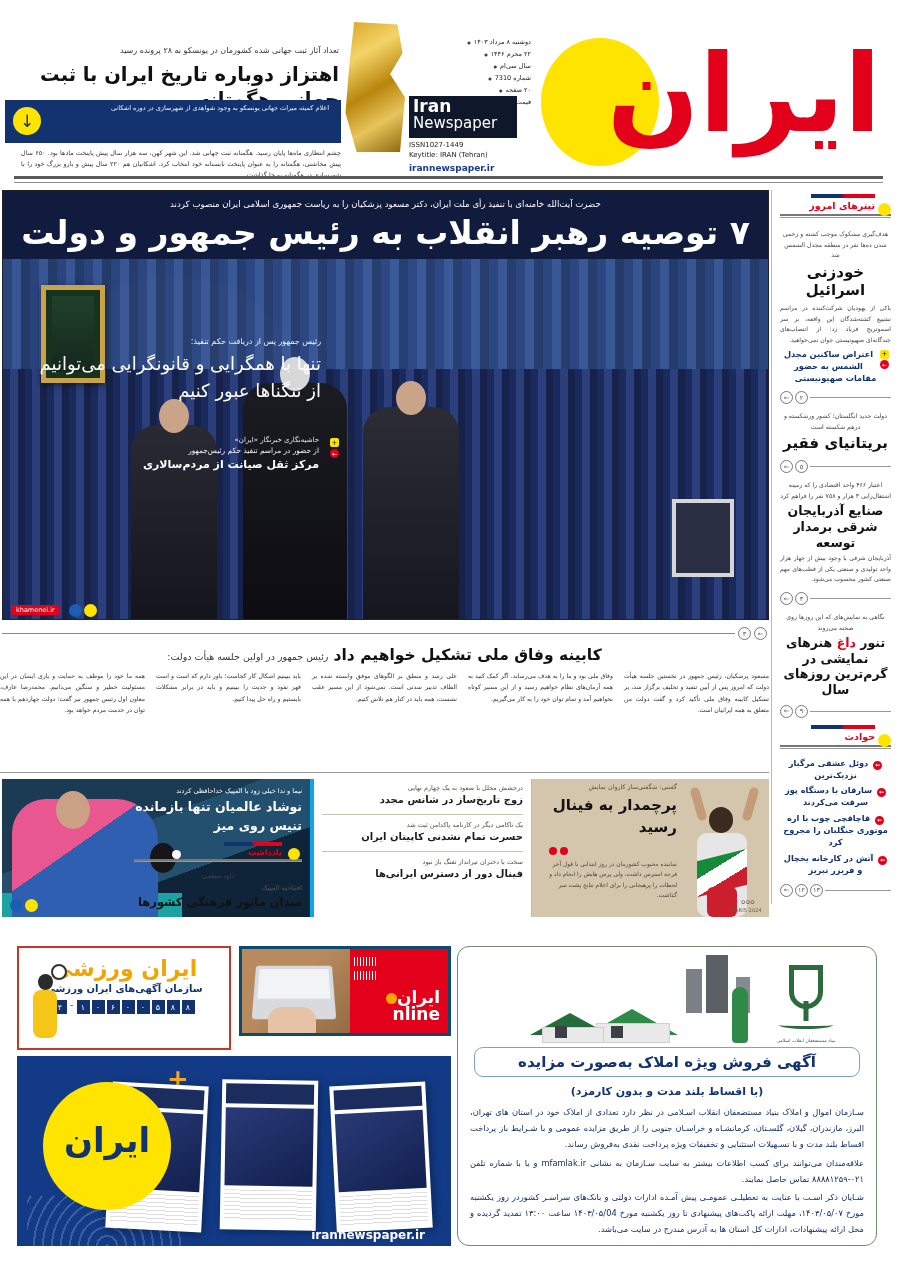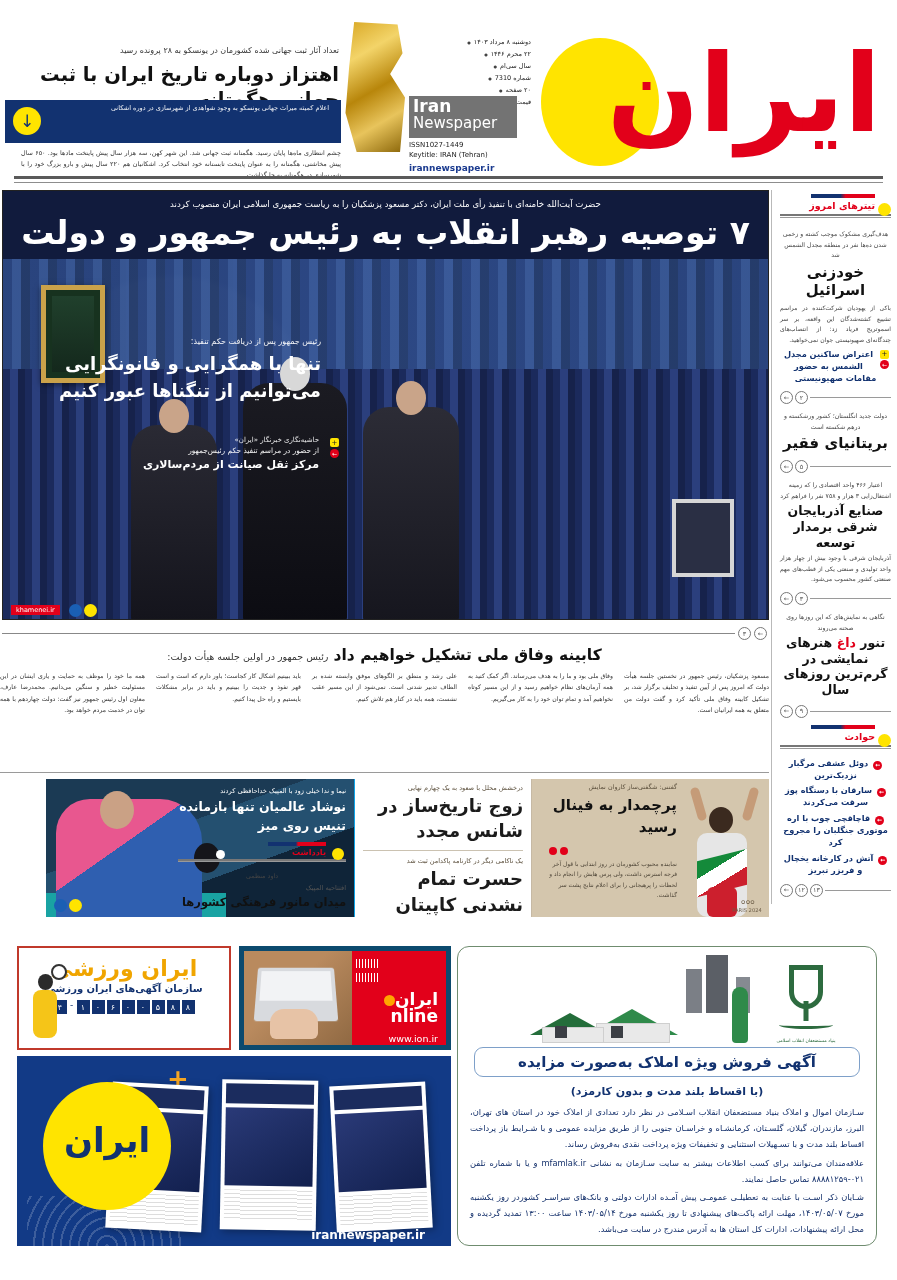--- a/index.html
+++ b/index.html
@@ -30,21 +30,21 @@
   }
 
   .issue-info {
     position: absolute; right: 366px; top: 36px; width: 108px;
     text-align: right; font-size: 6.5px; line-height: 1.85; color:#222;
   }
   .issue-info div::after { content: "\25CF"; font-size:4px; margin-right:3px; vertical-align: middle; color:#444;}
 
   .brandbox {
     position: absolute; right: 380px; top: 96px;
-    width: 108px; height: 42px; background: #737373;
+    width: 108px; height: 42px; background: #0f172a;
     color: #fff; padding: 2px 5px 0 0;
   }
   .brandbox .b1 { font-size: 17px; font-weight: bold; line-height: 17px; direction: ltr; text-align:left; padding-left:4px;}
   .brandbox .b2 { font-size: 15px; font-weight: normal; line-height: 17px; direction: ltr; text-align:left; padding-left:4px;}
 
   .issn {
     position: absolute; right: 380px; top: 140px; width: 108px;
     direction: ltr; text-align: left; font-size: 7px; line-height: 1.45; color: #222;
   }
   .issn .site { color:#1a3a8f; font-weight:bold; font-size:9px; margin-top:2px;}
@@ -157,21 +157,21 @@
   .fig.b .head{ background:#d8d8d8; }
 
   .credit { position:absolute; bottom:6px; left:8px; background:#E2001A; color:#fff;
     font-size:6.5px; padding:1px 5px; direction:ltr;}
   .credit-badges{ position:absolute; bottom:4px; left:66px; display:flex; gap:2px; }
   .cb-y{width:13px;height:13px;border-radius:50%;background:#FFE400;}
   .cb-b{width:13px;height:13px;border-radius:50%;background:#1a5fb4;}
 
   .quote-box { position:absolute; top:78px; left:18px; width:300px; text-align:right; color:#fff; }
   .quote-kicker{ font-size:8px; opacity:.95; }
-  .quote-head{ font-size:18px; font-weight:bold; line-height:1.5; margin-top:4px; }
+  .quote-head{ font-size:18px; font-weight:normal; line-height:1.5; margin-top:4px; }
   .quote-sub-wrap{ margin-top:32px; position:relative; padding-right:2px;}
   .quote-sub-k{ font-size:7px; opacity:.9; }
   .quote-sub-k2{ font-size:7.4px; opacity:.95; margin-top:2px;}
   .quote-sub-h{ font-size:11px; font-weight:bold; margin-top:3px; }
   .qmarks{ position:absolute; right:-18px; top:2px; display:flex; flex-direction:column; gap:2px;}
 
   .sep-row { display:flex; align-items:center; gap:3px; margin:7px 2px 5px; }
   .sep-row .ln { flex:1; height:1px; background:#888; }
 
   .art-kicker-row { text-align:center; margin:2px 0 6px; }
@@ -180,21 +180,21 @@
 
   .cols5 { column-count:5; column-gap:11px; column-rule:0; font-size:6.15px;
     line-height:1.85; text-align:justify; color:#333; height:96px; overflow:hidden;}
 
   .thin-rule{ height:1px; background:#9a9a9a; margin:6px 0;}
 
   
   .sports { display:flex; width:767px; height:138px; margin-top:4px; }
   .sp-card { position:relative; overflow:hidden; }
   .sp-left { width:308px; background:#1b3a54; }
-  .sp-mid  { width:178px; background:#fff; border-left:1px solid #0ea5e9; border-right:1px solid #c6b9a4; padding:5px 8px;}
+  .sp-mid  { width:222px; background:#fff; border-left:4px solid #0ea5e9; border-right:1px solid #c6b9a4; padding:5px 8px;}
   .sp-right{ width:237px; background:#d4c6ad; padding:6px 8px; }
 
   .tt-photo{ position:absolute; inset:0;
     background: linear-gradient(160deg,#1b3a54 0 38%, #245070 38% 64%, #0f2438 64% 100%); }
   .tt-player{ position:absolute; bottom:0; left:10px; width:146px; height:118px;
     background:linear-gradient(145deg,#e8578f 0 42%, #2f5fb0 42% 100%); border-radius:34px 42px 0 0;}
   .tt-head{ position:absolute; bottom:88px; left:54px; width:34px;height:38px;border-radius:50%;background:#caa185;}
   .tt-table{ position:absolute; bottom:0; left:0; width:180px; height:24px; background:#19a3a3;}
   .tt-bat{ position:absolute; bottom:44px; left:148px; width:26px;height:30px;border-radius:50%;background:#15151a;}
   .tt-ball{ position:absolute; bottom:58px; left:170px; width:9px;height:9px;border-radius:50%;background:#fff;}
@@ -208,21 +208,21 @@
       background: linear-gradient(to left,#E2001A 0 48%, #123270 52% 100%); }
   .note-title{ font-size:8.2px; font-weight:bold; color:#E2001A; text-align:right; padding-right:20px; margin-top:1px;}
   .note-dot{ position:absolute; right:2px; top:6px; width:12px;height:12px;border-radius:50%;background:#FFE400;}
   .note-lines{ margin-top:2px; border-top:2px solid #777; border-bottom:1px solid #999; height:3px;}
   .note-author{ font-size:6.4px; color:#444; text-align:center; line-height:1.5; margin:3px 0;}
   .note-k{ font-size:6.6px; color:#555; text-align:right; }
   .note-h{ font-size:11.5px; font-weight:bold; color:#111; text-align:right; line-height:1.5; margin-top:2px;}
 
   .sp-item{ margin-bottom:7px; }
   .sp-k{ font-size:6.5px; color:#5b4f3c; text-align:right;}
-  .sp-h{ font-size:18px; font-weight:bold; color:#1b1b1b; text-align:right; line-height:1.4; margin-top:1px;}
+  .sp-h{ font-size:10px; font-weight:bold; color:#1b1b1b; text-align:right; line-height:1.4; margin-top:1px;}
   .sp-div{ height:1px; background:#a99madd; background:#a9997d; margin:5px 0 6px; opacity:.6;}
 
   .wl-wrap{ position:relative; height:138px; margin:-6px -8px -6px -8px; padding:8px; }
   .wl-athlete{ position:absolute; right:6px; bottom:0; width:84px; height:126px;}
   .wl-body{ position:absolute; bottom:0; right:16px; width:50px;height:84px;background:#e6e6e6;border-radius:10px;}
   .wl-sash{ position:absolute; bottom:26px; right:16px; width:50px;height:36px;
      background:linear-gradient(160deg,#148a3a 0 33%, #ffffff 33% 66%, #cc1f2d 66% 100%); transform:skewY(-14deg);}
   .wl-head{ position:absolute; bottom:84px; right:30px; width:24px;height:26px;border-radius:50%;background:#3b2a1f;}
   .wl-arm-l{ position:absolute; bottom:96px; right:8px; width:9px;height:34px;background:#c59b78;border-radius:5px;transform:rotate(16deg);}
   .wl-arm-r{ position:absolute; bottom:96px; right:60px; width:9px;height:34px;background:#c59b78;border-radius:5px;transform:rotate(-16deg);}
@@ -266,22 +266,22 @@
 
   .ad-title-pill{
     border:1px solid #7ea0c9; border-radius:9px; padding:5px 10px; text-align:center;
     font-size:15px; font-weight:bold; color:#123270; margin:4px 4px 8px;
   }
   .ad-sub{ text-align:center; font-size:11px; font-weight:bold; color:#123270; margin-bottom:6px;}
   .ad-body{ font-size:8.3px; line-height:1.95; color:#14306b; text-align:justify; }
   .ad-body p{ margin-bottom:2px; }
 
   .ad-online{
-    position:absolute; right:446px; top:8px; width:212px; height:104px;
-    background:#E2001A; overflow:hidden; border:5px solid #0c4a6e;
+    position:absolute; right:446px; top:8px; width:212px; height:90px;
+    background:#E2001A; overflow:hidden; border:3px solid #0c4a6e;
   }
   .ol-photo{ position:absolute; left:0; top:0; width:108px; height:104px;
     background:linear-gradient(135deg,#b98a5e 0 40%, #8c6640 100%); }
   .ol-laptop{ position:absolute; left:12px; top:14px; width:80px; height:56px; background:#d8dade; border-radius:3px; transform: perspective(160px) rotateX(18deg);}
   .ol-screen{ position:absolute; inset:4px 4px 20px 4px; background:#f2f3f5; }
   .ol-hand{ position:absolute; left:26px; top:58px; width:48px;height:30px;background:#e7c3a6;border-radius:14px 14px 6px 6px;}
   .ol-txt{ position:absolute; right:8px; top:40px; width:96px; text-align:right; color:#fff;}
   .ol-brand{ font-size:17px; font-weight:bold; line-height:1;}
   .ol-brand .dot{ display:inline-block; width:11px;height:11px;border-radius:50%;background:#FFA500; vertical-align:-1px; margin-left:1px;}
   .ol-url{ font-size:9.5px; margin-top:8px; direction:ltr; text-align:right;}
@@ -636,21 +636,21 @@
               <span class="win" style="left:12px;"></span>
             </span>
           <span class="cypress"></span>
         </div>
       </div>
       <div class="ad-title-pill">آگهی فروش ویژه املاک به‌صورت مزایده</div>
       <div class="ad-sub">(با اقساط بلند مدت و بدون کارمزد)</div>
       <div class="ad-body">
         <p>سـازمان اموال و املاک بنیاد مستضعفان انقلاب اسـلامی در نظر دارد تعدادی از املاک خود در استان های تهران، البرز، مازندران، گیلان، گلسـتان، کرمانشـاه و خراسـان جنوبی را از طریق مزایده عمومی و با شـرایط باز پرداخت اقساط بلند مدت و با تسـهیلات استثنایی و تخفیفات ویژه پرداخت نقدی به‌فروش رساند.</p>
         <p>علاقه‌مندان می‌توانند برای کسب اطلاعات بیشتر به سایت سـازمان به نشانی mfamlak.ir و یا با شماره تلفن ۰۲۱-۸۸۸۸۱۲۵۹ تماس حاصل نمایند.</p>
-        <p>شـایان ذکر اسـت با عنایت به تعطیلـی عمومـی پیش آمـده ادارات دولتی و بانک‌های سراسـر کشوردر روز یکشنبه مورخ ۱۴۰۳/۰۵/۰۷، مهلت ارائه پاکت‌های پیشنهادی تا روز یکشنبه مورخ ۱۴۰۳/۰۵/۱۴ ساعت ۱۳:۰۰ تمدید گردیده و محل ارائه پیشنهادات، ادارات کل استان ها به آدرس مندرج در سایت می‌باشد.</p>
+        <p>شـایان ذکر اسـت با عنایت به تعطیلـی عمومـی پیش آمـده ادارات دولتی و بانک‌های سراسـر کشوردر روز یکشنبه مورخ ۱۴۰۳/۰۵/۰۷، مهلت ارائه پاکت‌های پیشنهادی تا روز یکشنبه مورخ ۱۴۰۳/۰۵/04 ساعت ۱۳:۰۰ تمدید گردیده و محل ارائه پیشنهادات، ادارات کل استان ها به آدرس مندرج در سایت می‌باشد.</p>
       </div>
     </div>
 
     <div class="ad-online">
       <div class="ol-photo">
         <span class="ol-laptop">
             <span class="ol-screen"></span>
           </span>
         <span class="ol-hand"></span>
       </div>

